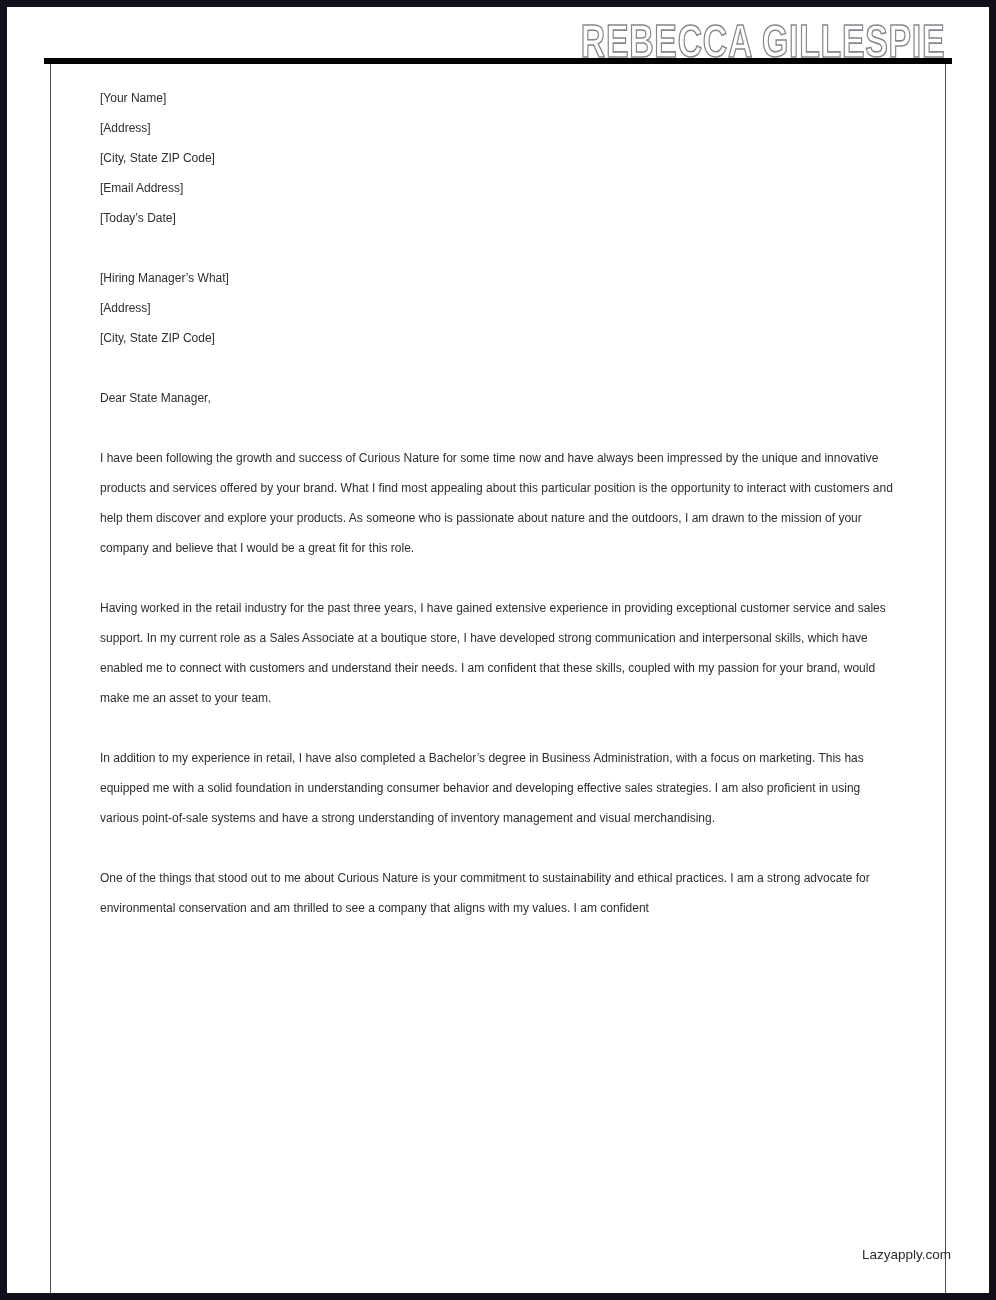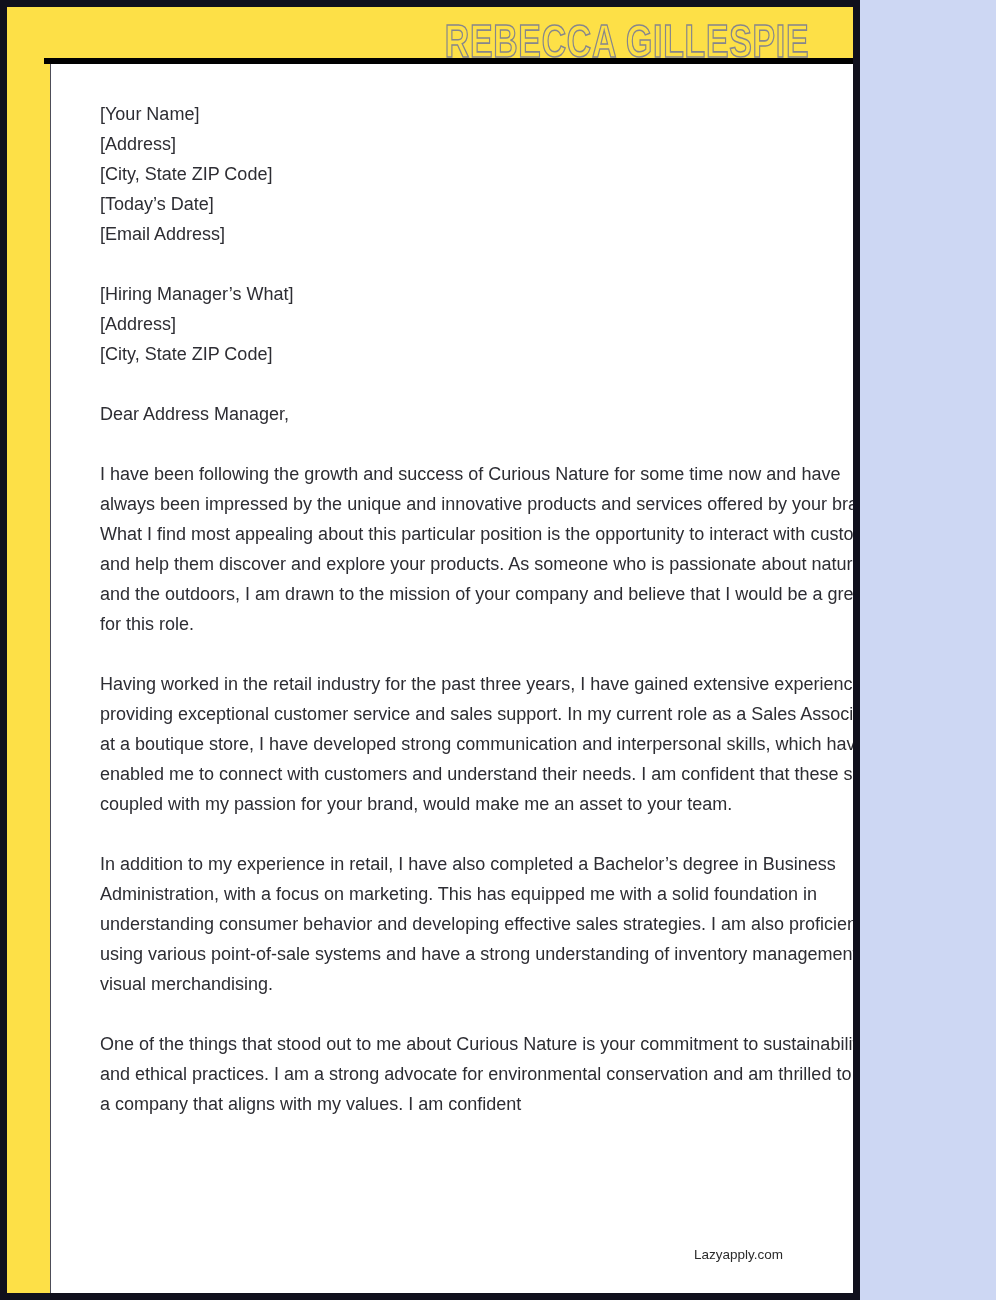--- a/index.html
+++ b/index.html
@@ -8,25 +8,25 @@
     }
     body {
       width: 996px;
       height: 1300px;
       overflow: hidden;
       background: #cdd7f3;
       font-family: "Liberation Sans", sans-serif;
     }
     .frame {
       position: relative;
-      width: 860px;
+      width: 996px;
       height: 1300px;
       box-sizing: border-box;
       border: 7px solid #10101c;
-      background: #fde047;
+      background: #ffffff;
       overflow: hidden;
     }
     .brand {
       position: absolute;
       top: 6px;
       right: 44px;
       font-size: 47px;
       font-weight: 700;
       letter-spacing: 1px;
       text-transform: uppercase;
@@ -51,37 +51,37 @@
       left: 43px;
       width: 896px;
       height: 1236px;
       box-sizing: border-box;
       background: #ffffff;
       border: 1px solid #4d4d58;
       border-top: none;
       overflow: hidden;
     }
     .letter-body {
-      padding: 35px 50px 0 49px;
+      padding: 19px 50px 0 49px;
       color: #2d2d33;
-      font-size: 18px;
+      font-size: 12px;
       line-height: 30px;
     }
     .addr-line {
       margin: 0;
     }
     .block-gap {
       height: 30px;
     }
     p.para {
       margin: 0 0 30px 0;
     }
     .watermark {
       position: absolute;
-      right: 70px;
+      right: 38px;
       top: 1240px;
       font-size: 13.5px;
       color: #2b2b2b;
     }
   </style>
 </head>
 <body>
 
 <div class="frame">
 
@@ -89,35 +89,35 @@
 
   <div class="header-rule"></div>
 
   <div class="sheet">
     <div class="letter-body">
 
       <div>
         <p class="addr-line">[Your Name]</p>
         <p class="addr-line">[Address]</p>
         <p class="addr-line">[City, State ZIP Code]</p>
+        <p class="addr-line">[Email Address]</p>
         <p class="addr-line">[Today’s Date]</p>
-        <p class="addr-line">[Email Address]</p>
       </div>
 
       <div class="block-gap"></div>
 
       <div>
         <p class="addr-line">[Hiring Manager’s What]</p>
         <p class="addr-line">[Address]</p>
         <p class="addr-line">[City, State ZIP Code]</p>
       </div>
 
       <div class="block-gap"></div>
 
-      <p class="para">Dear Address Manager,</p>
+      <p class="para">Dear State Manager,</p>
 
 
       <p class="para">I have been following the growth and success of Curious Nature for some time now and have always been impressed by the unique and innovative products and services offered by your brand. What I find most appealing about this particular position is the opportunity to interact with customers and help them discover and explore your products. As someone who is passionate about nature and the outdoors, I am drawn to the mission of your company and believe that I would be a great fit for this role.</p>
 
       <p class="para">Having worked in the retail industry for the past three years, I have gained extensive experience in providing exceptional customer service and sales support. In my current role as a Sales Associate at a boutique store, I have developed strong communication and interpersonal skills, which have enabled me to connect with customers and understand their needs. I am confident that these skills, coupled with my passion for your brand, would make me an asset to your team.</p>
 
       <p class="para">In addition to my experience in retail, I have also completed a Bachelor’s degree in Business Administration, with a focus on marketing. This has equipped me with a solid foundation in understanding consumer behavior and developing effective sales strategies. I am also proficient in using various point-of-sale systems and have a strong understanding of inventory management and visual merchandising.</p>
 
       <p class="para">One of the things that stood out to me about Curious Nature is your commitment to sustainability and ethical practices. I am a strong advocate for environmental conservation and am thrilled to see a company that aligns with my values. I am confident</p>
 

